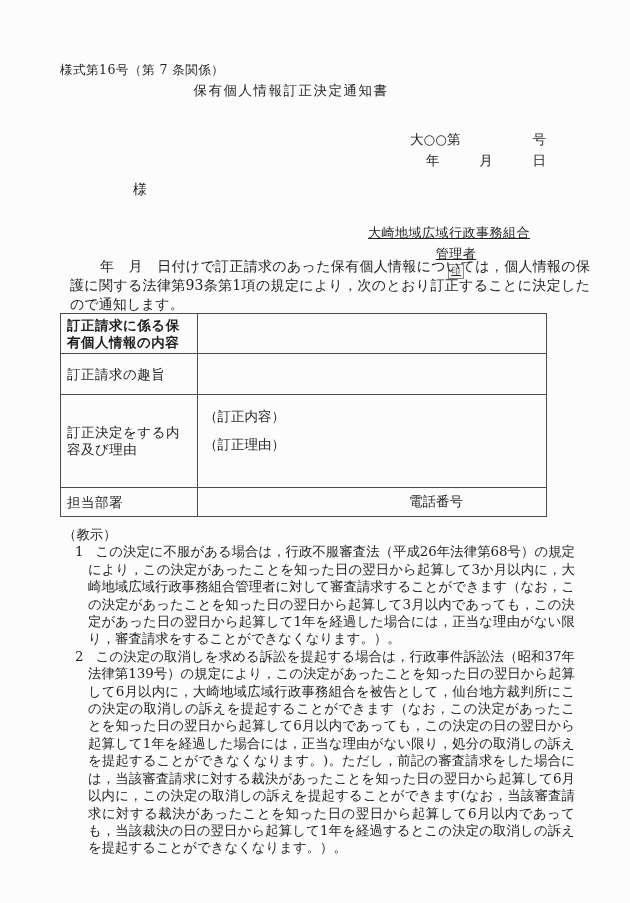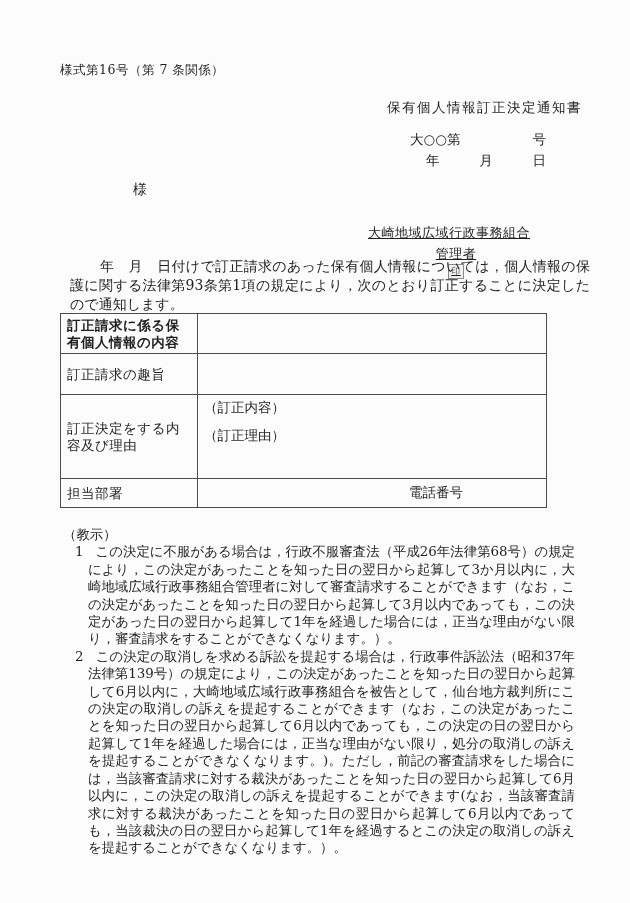--- a/index.html
+++ b/index.html
@@ -11,21 +11,21 @@
   body{background:#ffffff;}
   .page{
     position:relative;
     width:630px;height:903px;
     background:var(--paper);
     color:var(--ink);
     font-family:"DejaVu Serif","Liberation Serif",serif;
     overflow:hidden;
   }
   .form-no{position:absolute;left:60px;top:62px;font-size:12.5px;letter-spacing:.5px;}
-  .title{position:absolute;left:0;top:99px;width:582px;text-align:right;font-size:13.5px;letter-spacing:1.5px;}
+  .title{position:absolute;left:0;top:82px;width:582px;text-align:center;font-size:13.5px;letter-spacing:1.5px;}
   .docnum{position:absolute;left:410px;top:129px;width:136px;font-size:13.5px;line-height:21px;}
   .dn1{display:flex;justify-content:space-between;}
   .dn2{display:flex;justify-content:space-between;padding-left:16px;}
   .addressee{position:absolute;left:133px;top:181px;font-size:14px;}
   .sender{position:absolute;left:368px;top:222px;width:176px;font-size:13px;line-height:21px;letter-spacing:.5px;text-decoration:underline;}
   .sender-l2{display:flex;justify-content:space-between;align-items:center;flex-direction:column;}
   .seal{
     display:inline-block;
     border:1px solid #8a8a8a;
     color:#555;
@@ -47,21 +47,21 @@
     border:1px solid var(--line);
     padding:0 6px;
     vertical-align:middle;
   }
   col.c1{width:137px;}
   td.lab{line-height:17px;letter-spacing:.5px;}
   tr.r1 td{height:36px;}
   tr.r1 td.lab{vertical-align:top;padding-top:3px;font-weight:bold;}
   tr.r2 td{height:40px;}
   tr.r3 td{height:78px;}
-  tr.r3 td.val{vertical-align:top;padding-top:5px;line-height:15px;}
+  tr.r3 td.val{vertical-align:top;padding-top:14px;line-height:15px;}
   tr.r3 td.val .vline2{margin-top:13px;}
   tr.r4 td{height:28px;margin-top:27px;}
   tr.r4 td.val{padding-left:211px;}
   tr.r5 td{height:27px;}
   .notes{
     position:absolute;left:63px;top:526px;width:512px;
     font-size:13.4px;line-height:17.4px;
     text-align:justify;
   }
   .note{padding-left:25px;text-indent:-13px;}

